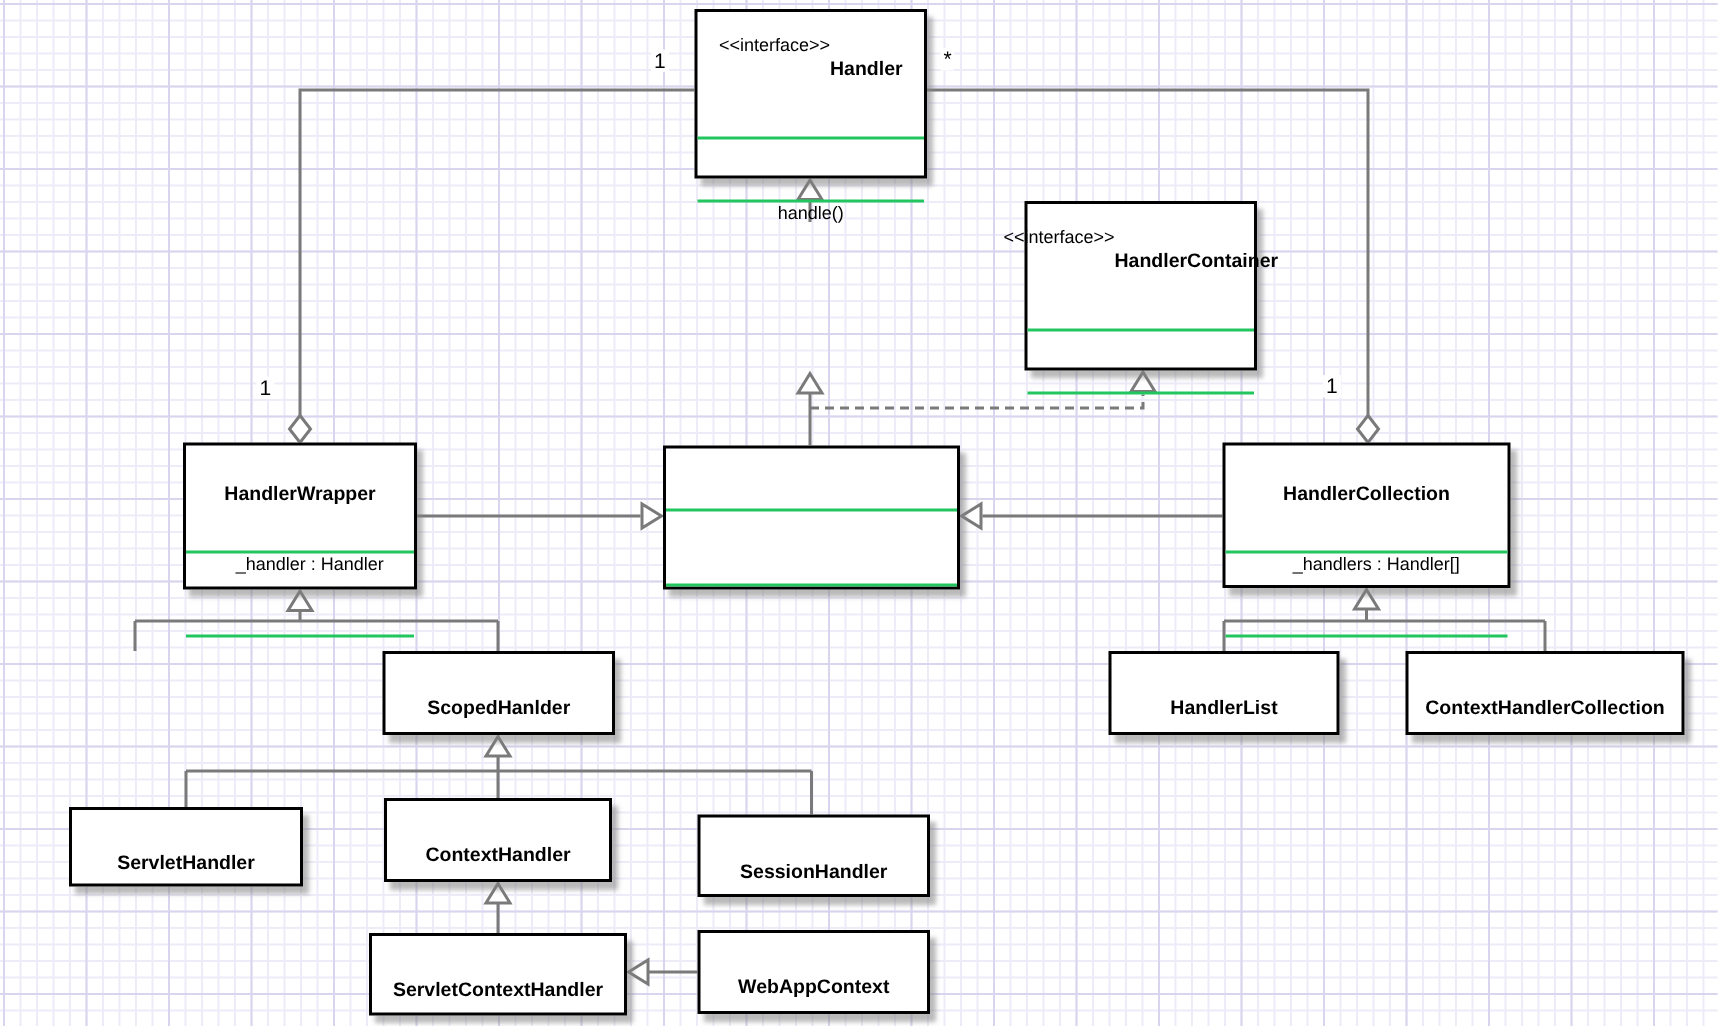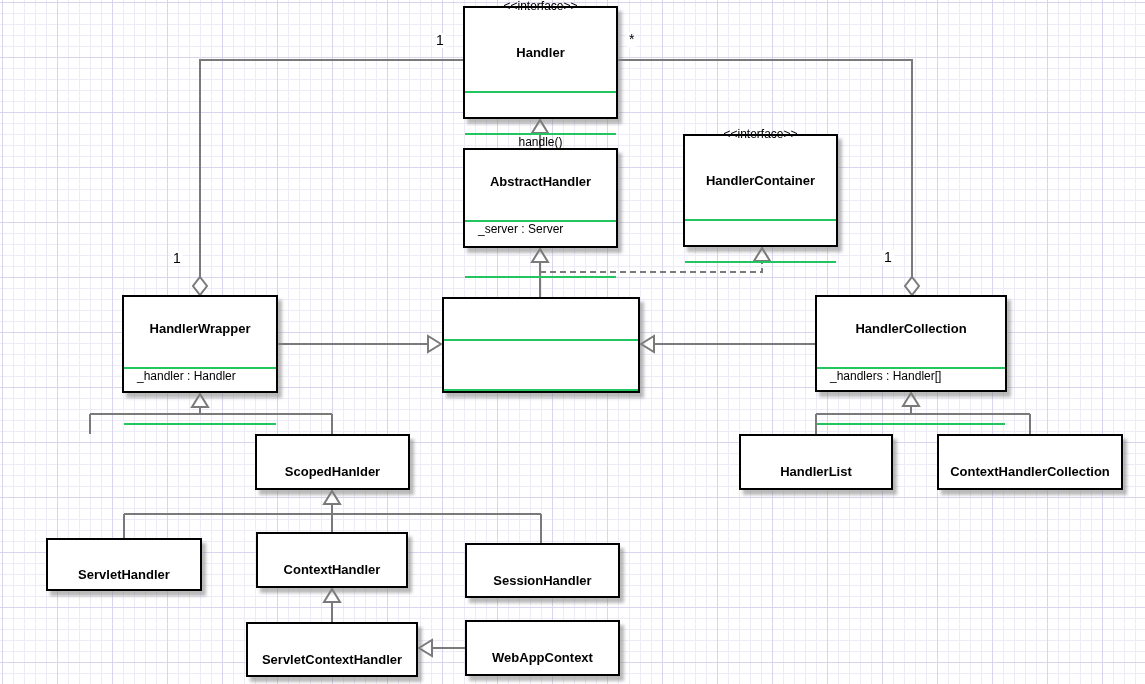--- a/index.html
+++ b/index.html
@@ -18,21 +18,21 @@
   svg.edges{position:absolute; left:0; top:0; z-index:1;}
   svg.edges line, svg.edges polyline, svg.edges path{stroke:#7a7a7a; stroke-width:2; fill:none;}
   svg.edges polygon{stroke:#7a7a7a; stroke-width:2; fill:#ffffff;}
 
   .uml-box{
     position:absolute; z-index:2; box-sizing:border-box;
     background:#fff; border:2px solid #000;
     box-shadow:4px 5px 3px rgba(130,130,130,0.55);
     display:flex; flex-direction:column; color:#000;
   }
-  .sec{box-sizing:border-box; display:flex; flex-direction:column; align-items:center; justify-content:center;}
+  .sec{box-sizing:border-box; display:flex; flex-direction:row; align-items:center; justify-content:center;}
   .sec.mid,.sec.bot{border-top:2px solid #22c55e;margin-top:40px;}
   .sec.mid{align-items:flex-start; justify-content:center; padding-left:13px;}
   .sec.bot{flex:1;}
   .cname{font-weight:bold; font-size:13px; line-height:15px; text-align:center;margin-top:32px;}
   .stereo{font-size:12px; line-height:14px;}
   .attr-text,.meth-text{font-size:12px;}
   .uml-box.simple{align-items:center; justify-content:center; flex-direction:row;}
   .uml-box.simple .cname{padding-bottom:13px;}
 
   
@@ -129,31 +129,20 @@
       <div class="cname">Handler</div>
     </div>
     <div class="sec mid">
       <span class="attr-text"></span>
     </div>
     <div class="sec bot">
       <span class="meth-text">handle()</span>
     </div>
   </div>
 
-  <div class="uml-box b-abstracthandler">
-    <div class="sec top">
-      <div class="cname">AbstractHandler</div>
-    </div>
-    <div class="sec mid">
-      <span class="attr-text">_server : Server</span>
-    </div>
-    <div class="sec bot">
-      <span class="meth-text"></span>
-    </div>
-  </div>
 
   <div class="uml-box b-handlercontainer">
     <div class="sec top">
       <div class="stereo">&lt;&lt;interface&gt;&gt;</div>
       <div class="cname">HandlerContainer</div>
     </div>
     <div class="sec mid">
       <span class="attr-text"></span>
     </div>
     <div class="sec bot">

